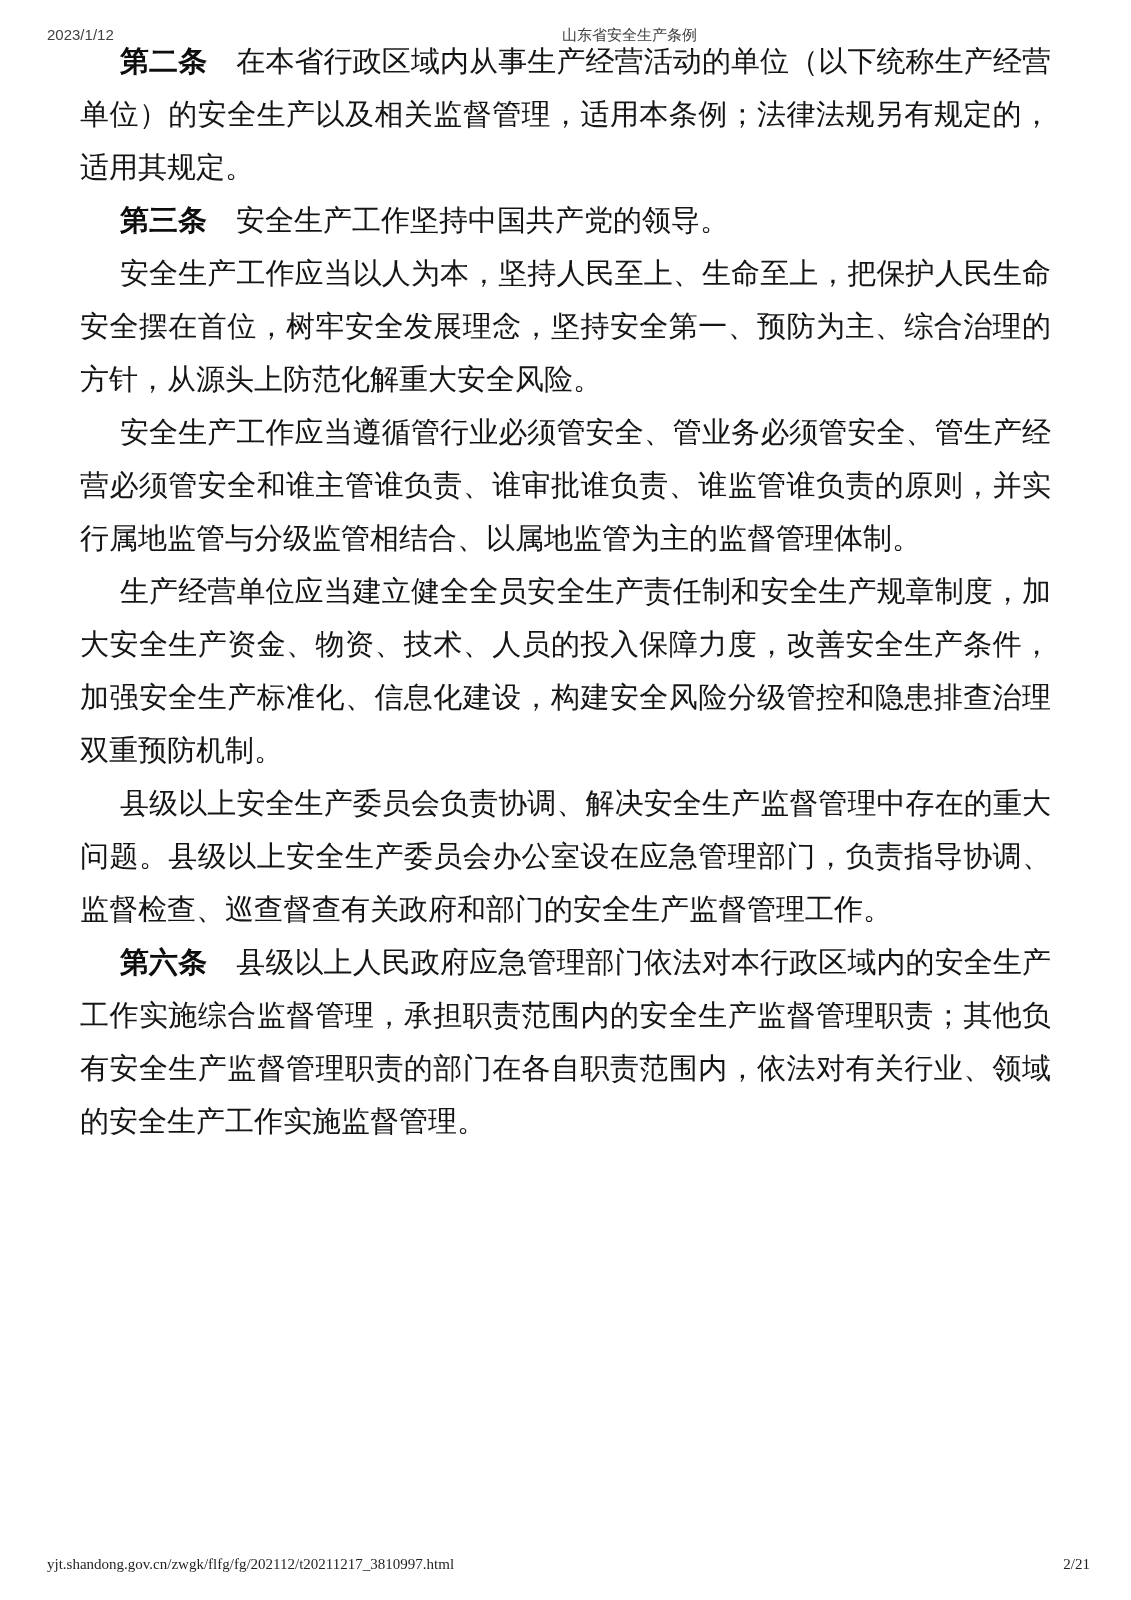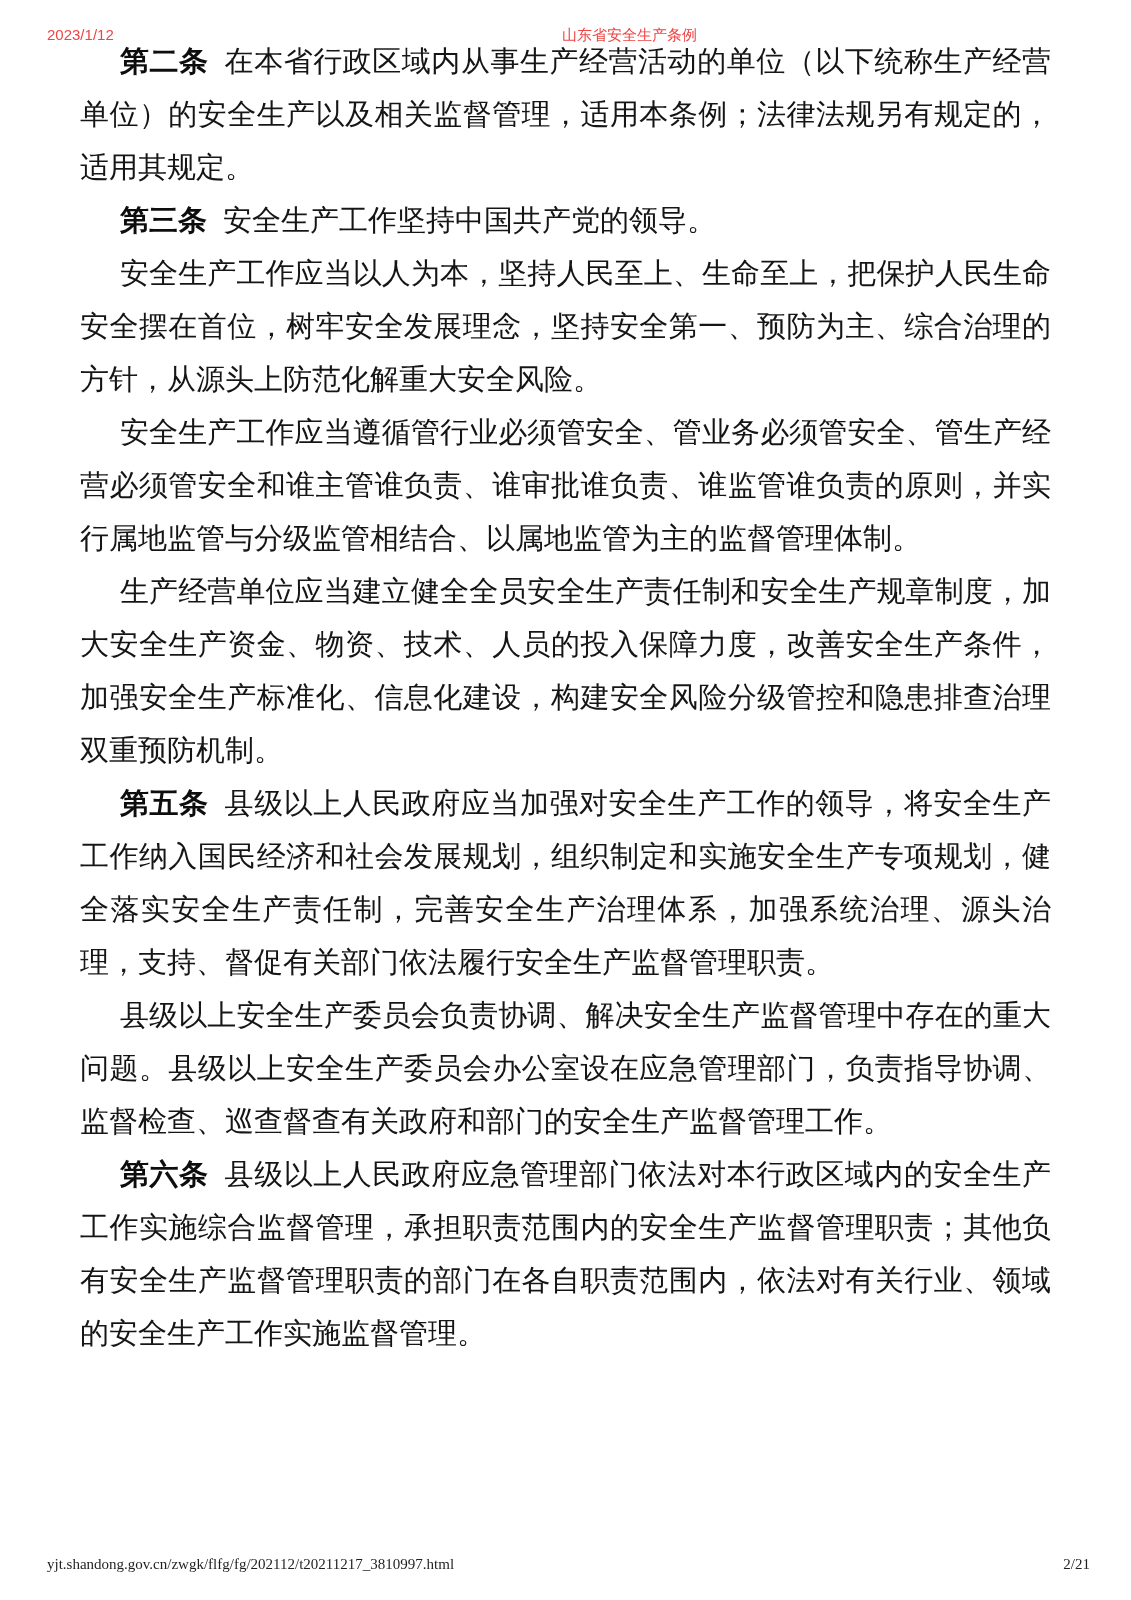--- a/index.html
+++ b/index.html
@@ -15,21 +15,21 @@
     color: #1a1a1a;
   }
   .print-header {
     position: absolute;
     top: 26px;
     left: 0;
     right: 0;
     height: 20px;
     font-family: "Liberation Sans", "DejaVu Sans", sans-serif;
     font-size: 15px;
-    color: #ef4444;
+    color: #404040;
   }
   .print-header .date {
     position: absolute;
     left: 47px;
     top: 0;
   }
   .print-header .doc-title {
     position: absolute;
     left: 562px;
     top: 0;
@@ -47,21 +47,21 @@
     color: #151515;
   }
   .document-body p {
     margin: 0;
     padding: 0;
     text-indent: 40px;
   }
   .document-body p b.article-no {
     font-family: "Liberation Sans", "DejaVu Sans", sans-serif;
     font-weight: 700;
-    margin-right: 16px;
+    margin-right: 29px;
     color: #0d0d0d;
   }
   .print-footer {
     position: absolute;
     top: 1556px;
     left: 0;
     right: 0;
     height: 20px;
     font-family: Liberation Serif, serif;
     font-size: 15px;
@@ -85,21 +85,20 @@
   <span class="date">2023/1/12</span>
   <span class="doc-title">山东省安全生产条例</span>
 </div>
 
 <div class="document-body">
     <p><b class="article-no">第二条</b><span>在本省行政区域内从事生产经营活动的单位（以下统称生产经营单位）的安全生产以及相关监督管理，适用本条例；法律法规另有规定的，适用其规定。</span></p>
     <p><b class="article-no">第三条</b><span>安全生产工作坚持中国共产党的领导。</span></p>
     <p><span>安全生产工作应当以人为本，坚持人民至上、生命至上，把保护人民生命安全摆在首位，树牢安全发展理念，坚持安全第一、预防为主、综合治理的方针，从源头上防范化解重大安全风险。</span></p>
     <p><span>安全生产工作应当遵循管行业必须管安全、管业务必须管安全、管生产经营必须管安全和谁主管谁负责、谁审批谁负责、谁监管谁负责的原则，并实行属地监管与分级监管相结合、以属地监管为主的监督管理体制。</span></p>
     <p><span>生产经营单位应当建立健全全员安全生产责任制和安全生产规章制度，加大安全生产资金、物资、技术、人员的投入保障力度，改善安全生产条件，加强安全生产标准化、信息化建设，构建安全风险分级管控和隐患排查治理双重预防机制。</span></p>
-    <p><b class="article-no">第五条</b><span>县级以上人民政府应当加强对安全生产工作的领导，将安全生产工作纳入国民经济和社会发展规划，组织制定和实施安全生产专项规划，健全落实安全生产责任制，完善安全生产治理体系，加强系统治理、源头治理，支持、督促有关部门依法履行安全生产监督管理职责。</span></p>
     <p><span>县级以上安全生产委员会负责协调、解决安全生产监督管理中存在的重大问题。县级以上安全生产委员会办公室设在应急管理部门，负责指导协调、监督检查、巡查督查有关政府和部门的安全生产监督管理工作。</span></p>
     <p><b class="article-no">第六条</b><span>县级以上人民政府应急管理部门依法对本行政区域内的安全生产工作实施综合监督管理，承担职责范围内的安全生产监督管理职责；其他负有安全生产监督管理职责的部门在各自职责范围内，依法对有关行业、领域的安全生产工作实施监督管理。</span></p>
   </div>
 
 <div class="print-footer">
   <span class="url">yjt.shandong.gov.cn/zwgk/flfg/fg/202112/t20211217_3810997.html</span>
   <span class="page-num">2/21</span>
 </div>
 
 </body></html>

